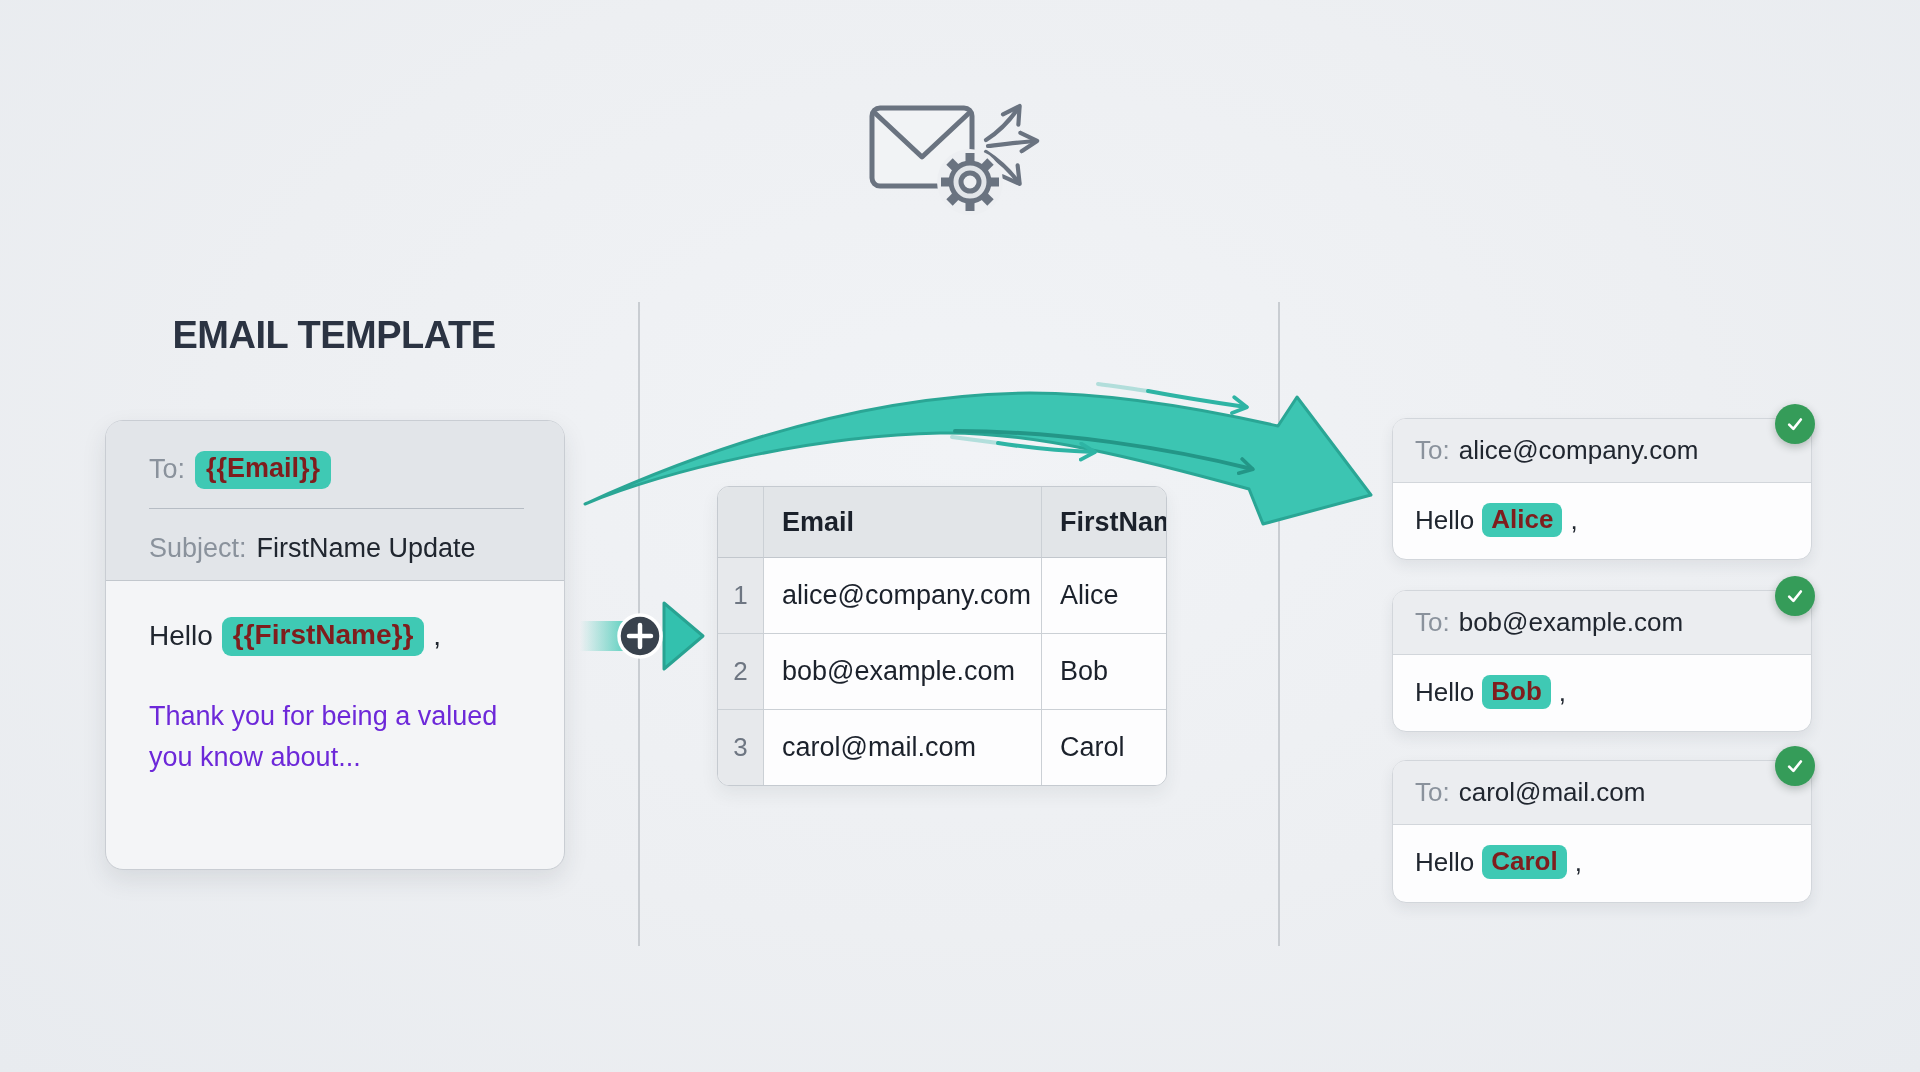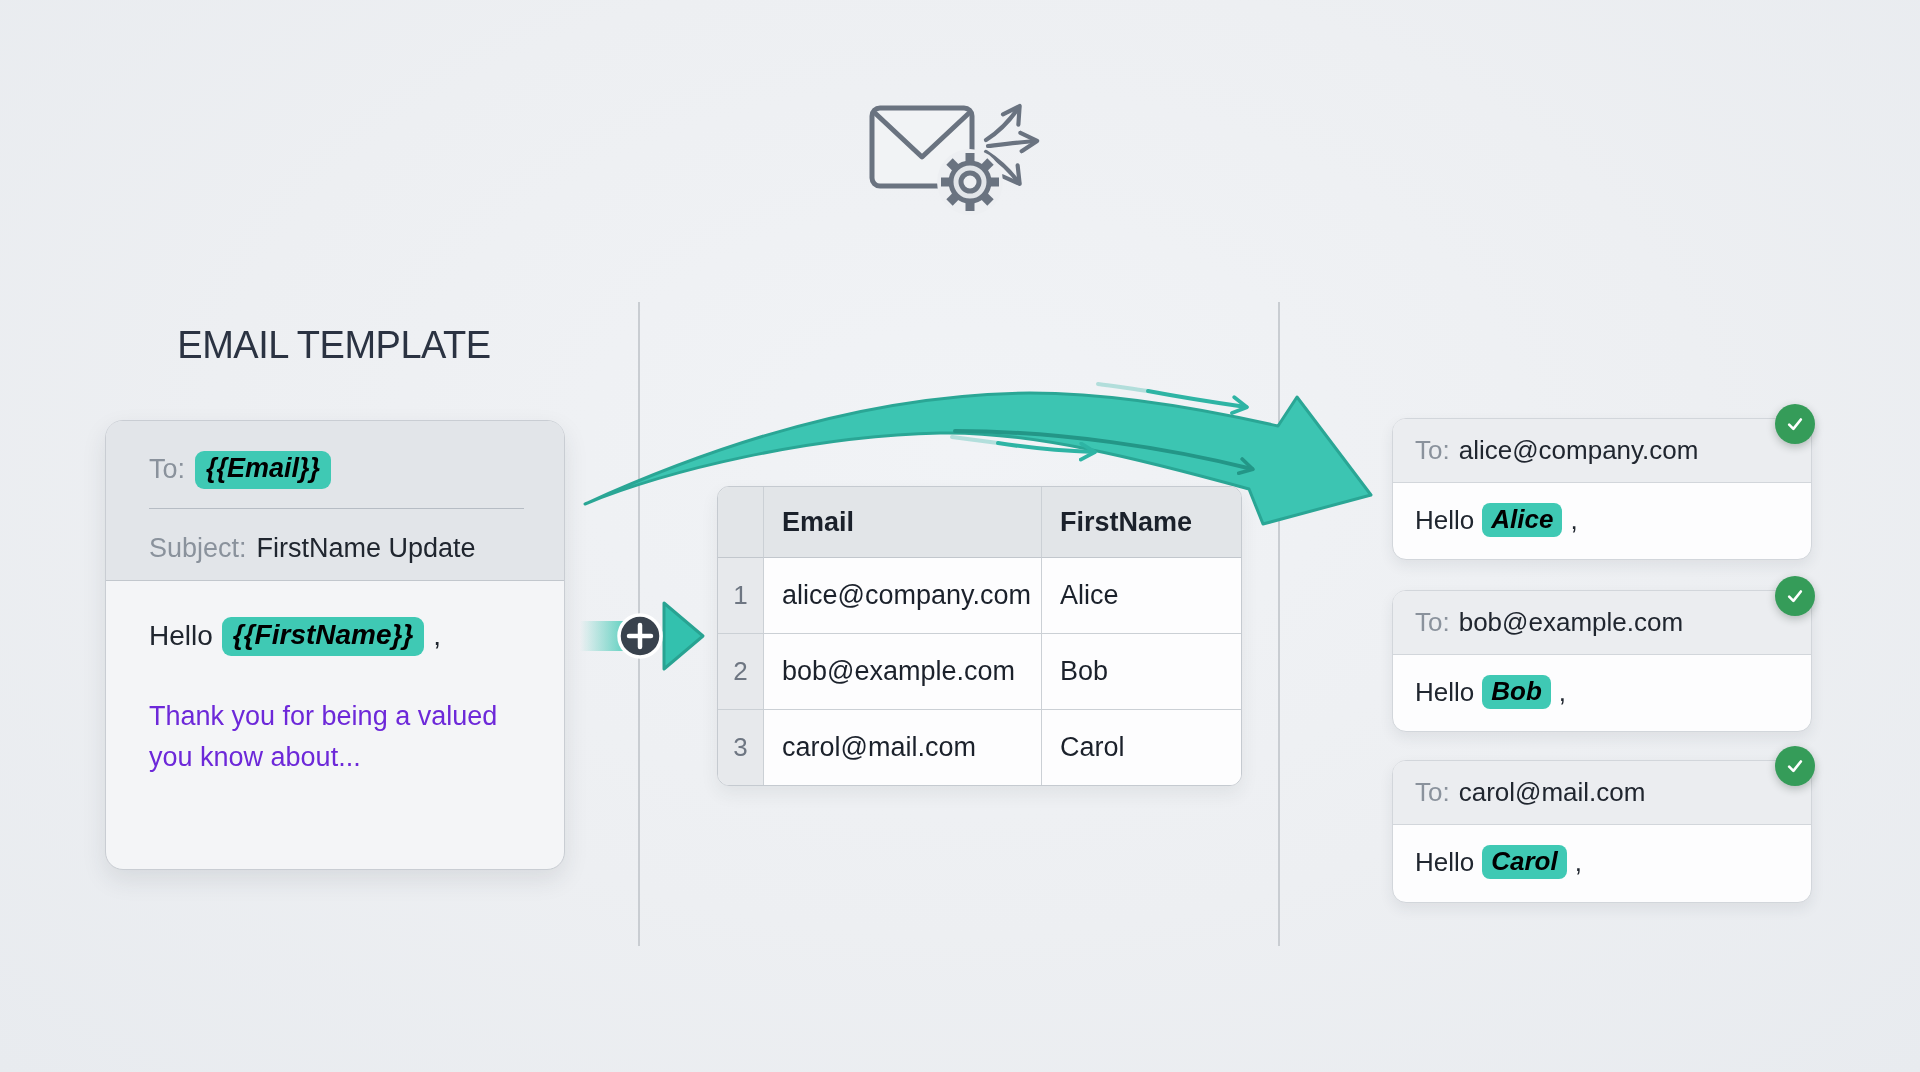--- a/index.html
+++ b/index.html
@@ -5,49 +5,49 @@
   html,body{margin:0;padding:0;background:#E6E9ED;}
   .canvas{
     position:relative;width:1920px;height:1072px;overflow:hidden;
     background:radial-gradient(ellipse at 50% 42%, #F1F3F6 0%, #EDEFF2 55%, #E8EBEF 100%);
     font-family:"Liberation Sans", sans-serif;
     color:#1B212B;
   }
   .vdiv{position:absolute;top:302px;width:2px;height:644px;background:#C9CDD2;}
   .deco{position:absolute;left:0;top:0;pointer-events:none;}
   .sec-title{
-    position:absolute;top:324px;transform:translateX(-50%);
-    font-size:38px;font-weight:400;letter-spacing:-0.5px;color:#2B3342;white-space:nowrap;
+    position:absolute;top:314px;transform:translateX(-50%);
+    font-size:38px;font-weight:700;letter-spacing:-0.5px;color:#2B3342;white-space:nowrap;
   }
   .muted{color:#8A929C;}
   .dark{color:#20262F;}
   .chip{
-    display:inline-block;background:#3FC9B4;color:#000000;font-weight:700;
-    border-radius:9px;padding:3px 11px 5px;line-height:1.1;font-style:italic;
+    display:inline-block;background:#3FC9B4;color:#7f1d1d;font-weight:700;
+    border-radius:9px;padding:3px 11px 5px;line-height:1.1;
   }
   
   .tpl-card{
     position:absolute;left:105px;top:420px;width:460px;height:450px;
     border:1.5px solid #C9CDD3;border-radius:18px;background:#F4F5F7;
     box-shadow:0 10px 24px rgba(40,50,60,.10);box-sizing:border-box;
   }
   .tpl-head{
     background:#E2E5E9;border-radius:16px 16px 0 0;border-bottom:1.5px solid #C2C7CD;
     height:160px;padding:0 40px 0 43px;box-sizing:border-box;
   }
   .tpl-row{display:flex;align-items:center;gap:10px;font-size:27px;}
   .tpl-row.to{padding-top:30px;}
   .tpl-sep{border:0;border-top:1.5px solid #B6BCC4;margin:19px 0 0 0;}
   .tpl-row.subject{margin-top:24px;}
   .tpl-body{padding:0 40px 0 43px;}
   .greet{display:flex;align-items:center;gap:9px;font-size:28px;margin-top:36px;}
   .para{margin-top:40px;font-size:27px;line-height:41px;color:#6d28d9;}
   
   .rtable{
-    position:absolute;left:717px;top:486px;width:525px;height:300px;
+    position:absolute;left:717px;top:486px;width:450px;height:300px;
     border:1.5px solid #C5CAD0;border-radius:12px;background:#FDFDFE;overflow:hidden;
     box-sizing:border-box;box-shadow:0 8px 18px rgba(40,50,60,.07);
     display:grid;grid-template-columns:46px 278px 1fr;grid-template-rows:71px 76px 76px 1fr;
     font-size:27px;
   }
   .rtable .cell{display:flex;align-items:center;box-sizing:border-box;}
   .rtable .th{background:#E2E5E8;font-weight:700;padding-left:18px;border-bottom:1.5px solid #C2C7CD;}
   .rtable .corner{background:#E2E5E8;border-bottom:1.5px solid #C2C7CD;border-right:1px solid #CBD0D5;}
   .rtable .num{background:#E7E9EC;color:#6E7682;justify-content:center;border-right:1px solid #CBD0D5;border-bottom:1px solid #CBD0D5;font-size:26px;}
   .rtable .td{background:#FDFDFE;padding-left:18px;border-bottom:1px solid #CBD0D5;}

